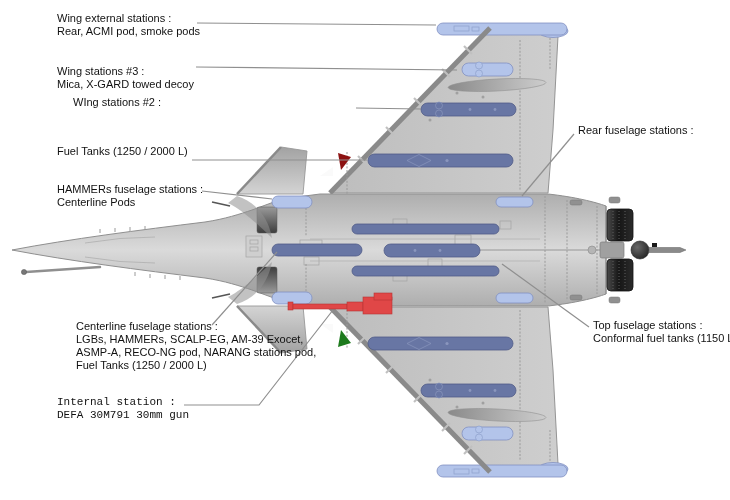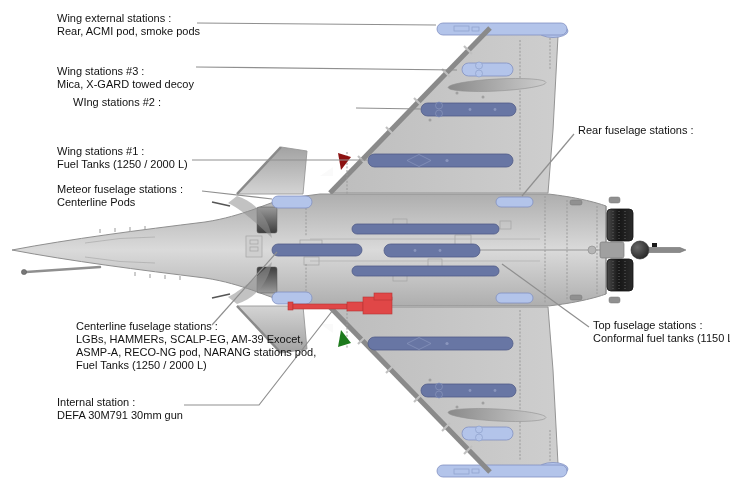--- a/index.html
+++ b/index.html
@@ -9,21 +9,21 @@
   .lbl{position:absolute;font-size:11px;line-height:13px;color:#111;white-space:nowrap;}
   .lbl span{display:block;}
   #lbl-wing-external{left:57px;top:12px;}
   #lbl-wing-3{left:57px;top:57px;margin-top:8px;}
   #lbl-wing-2{left:73px;top:96px;}
   #lbl-wing-1{left:57px;top:145px;}
   #lbl-forward-fuselage{left:57px;top:183px;}
   #lbl-rear-fuselage{left:578px;top:124px;}
   #lbl-top-fuselage{left:593px;top:319px;}
   #lbl-centerline-fuselage{left:57px;top:320px;margin-left:19px;}
-  #lbl-internal-station{left:57px;top:396px;}
+  #lbl-internal-station{left:57px;top:396px;font-family:Liberation Mono, monospace;}
 </style>
 </head>
 <body>
 
 <div id="stage">
 
 <svg id="aircraft-svg" viewBox="0 0 730 500">
   <defs>
     <linearGradient id="fuseGrad" x1="0" y1="0" x2="0" y2="1">
       <stop offset="0" stop-color="#aeaeae"></stop>
@@ -310,25 +310,24 @@
     <span>Rear, ACMI pod, smoke pods</span>
   </div>
   <div class="lbl" id="lbl-wing-3">
     <span>Wing stations #3 :</span>
     <span>Mica, X-GARD towed decoy</span>
   </div>
   <div class="lbl" id="lbl-wing-2">
     <span>WIng stations #2 :</span>
   </div>
   <div class="lbl" id="lbl-wing-1">
-    <span>Wing stations #1 :</span>
     <span>Fuel Tanks (1250 / 2000 L)</span>
   </div>
   <div class="lbl" id="lbl-forward-fuselage">
-    <span>Meteor fuselage stations :</span>
+    <span>HAMMERs fuselage stations :</span>
     <span>Centerline Pods</span>
   </div>
   <div class="lbl" id="lbl-rear-fuselage">
     <span>Rear fuselage stations :</span>
   </div>
   <div class="lbl" id="lbl-top-fuselage">
     <span>Top fuselage stations :</span>
     <span>Conformal fuel tanks (1150 L)</span>
   </div>
   <div class="lbl" id="lbl-centerline-fuselage">

